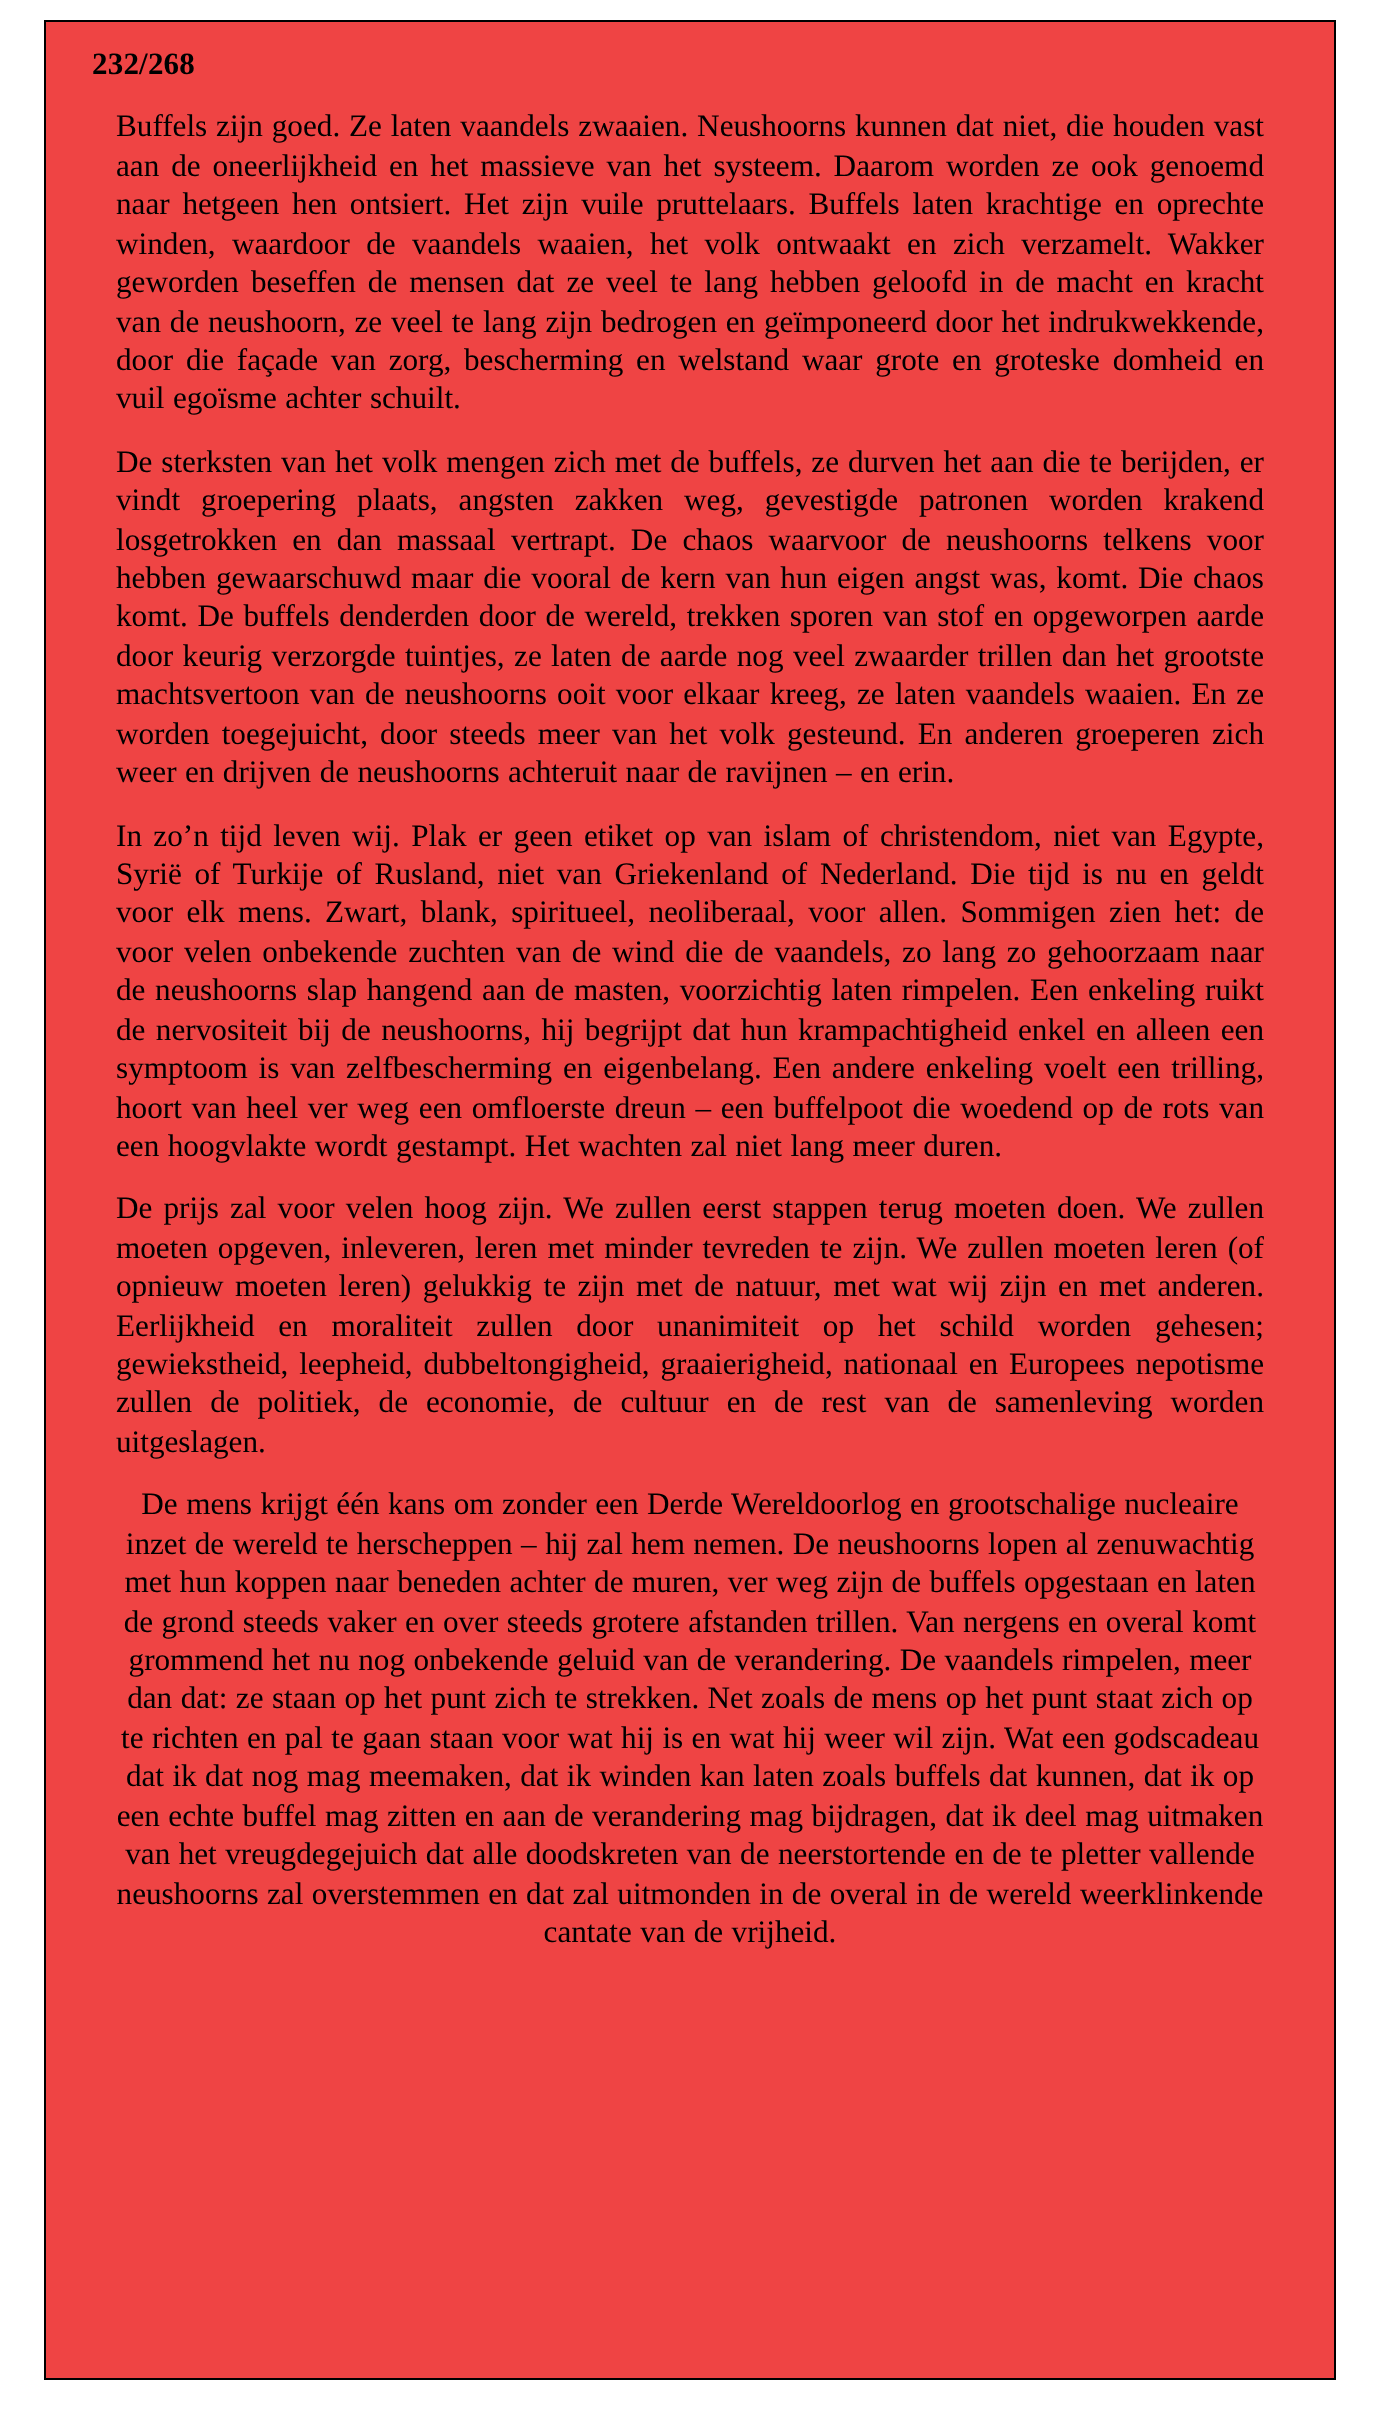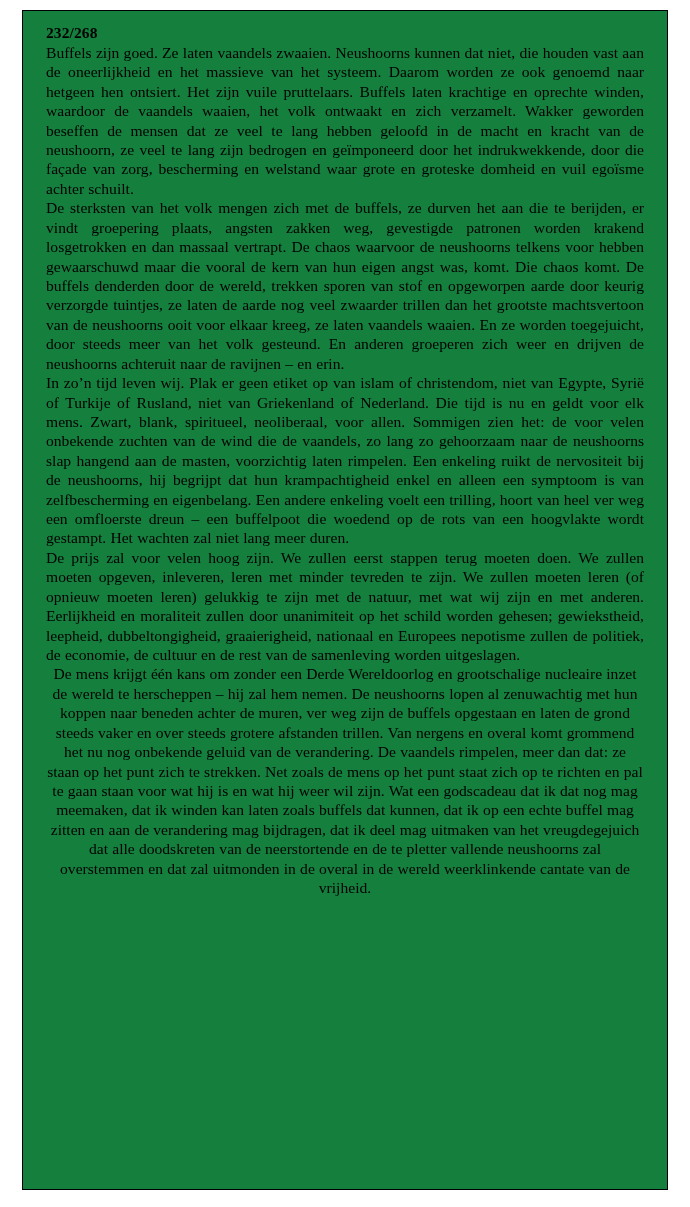--- a/index.html
+++ b/index.html
@@ -15,21 +15,21 @@
     overflow: hidden;
   }
   .page-frame {
     position: absolute;
     left: 22px;
     top: 10px;
     width: 646px;
     height: 1180px;
     border: 1px solid #000000;
     box-sizing: border-box;
-    background: #15803d;
+    background: #ef4444;
   }
   .page-inner {
     padding: 12px 23px 0 23px;
     box-sizing: border-box;
     width: 100%;
   }
   .folio {
     font-weight: bold;
     font-size: 15.5px;
     line-height: 19.4px;
@@ -40,21 +40,21 @@
     font-size: 15.6px;
     line-height: 19.42px;
     text-align: justify;
     text-justify: inter-word;
     margin: 0;
     hyphens: none;
     -webkit-hyphens: none;
     word-spacing: 0.02em;
   }
   .body-text p {
-    margin: 0;
+    margin: 12px;
     text-indent: 0;
   }
   .body-text p:last-child {
     text-align: center;
   }
 </style>
 </head>
 <body>
 
 <div class="page-frame">

